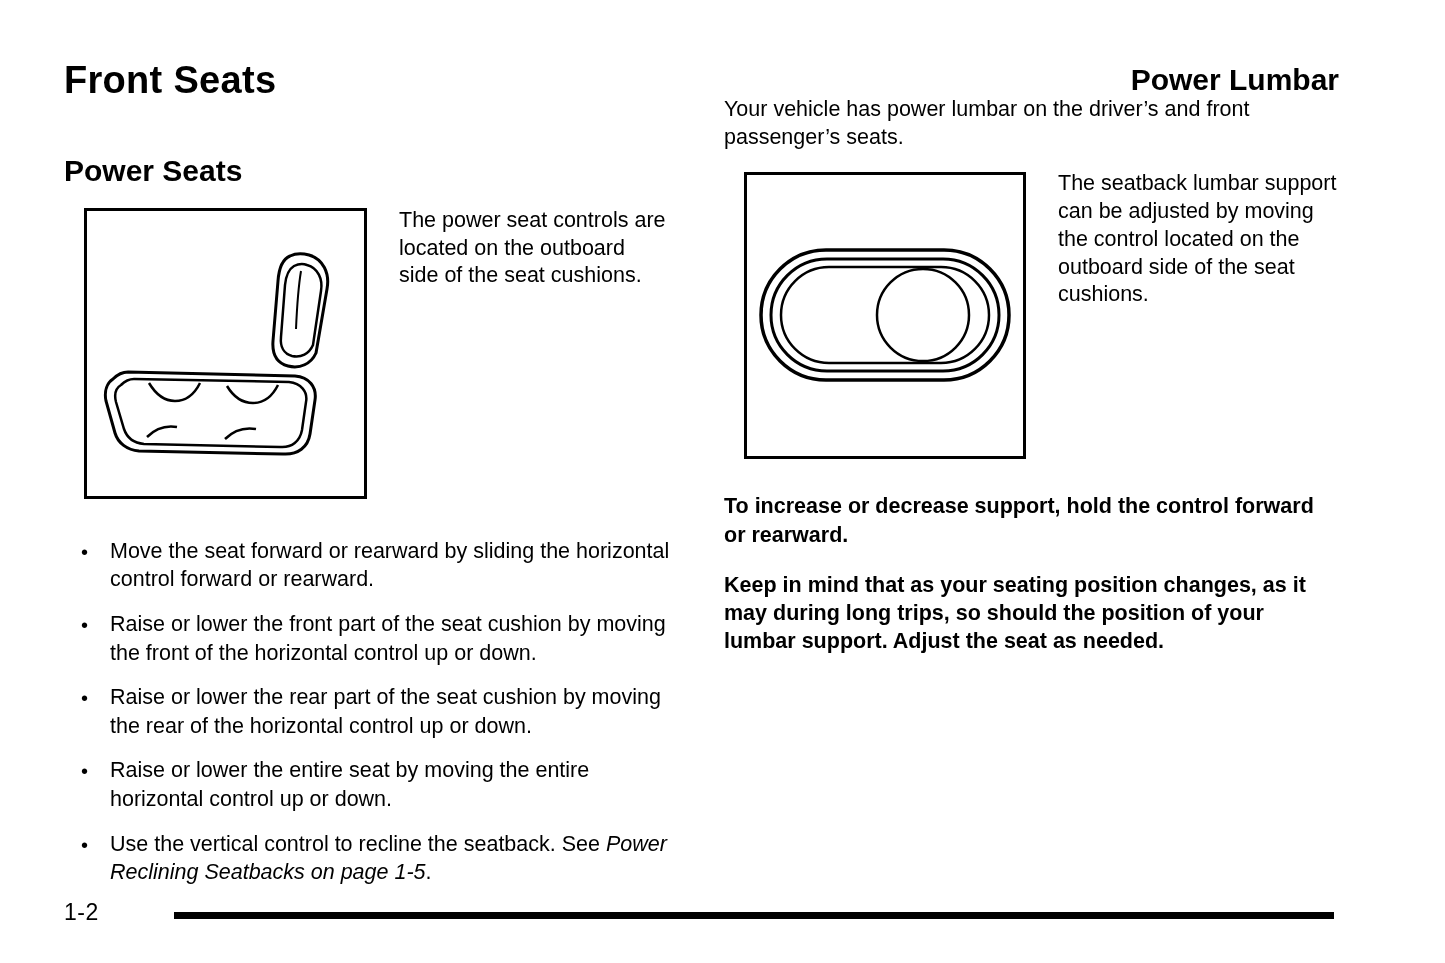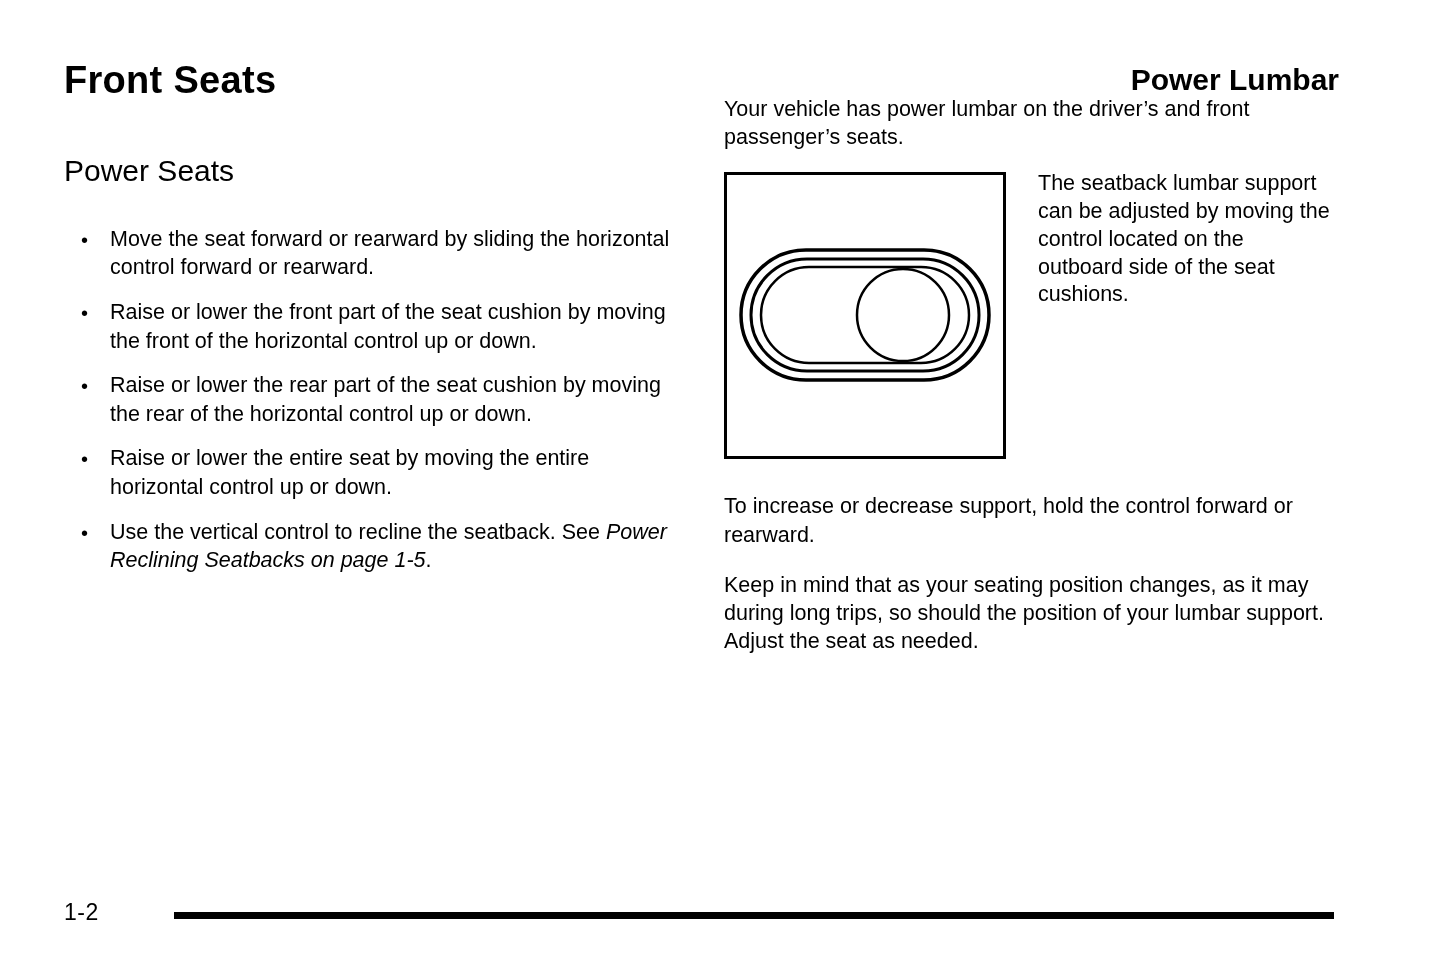--- a/index.html
+++ b/index.html
@@ -35,21 +35,21 @@
   }
   h1.title {
     font-size: 38px;
     font-weight: bold;
     margin: 0 0 0 0;
     letter-spacing: 0.3px;
     line-height: 1.1;
   }
   h2.subtitle {
     font-size: 30px;
-    font-weight: normal;
+    font-weight: bold;
     margin: 52px 0 8px 0;
     line-height: 1.1;
   }
   h2.subtitle-right {
     font-size: 30px;
     font-weight: bold;
     margin: 3px 0 0 0;
     line-height: 1.1;
     text-align: right;
   }
@@ -60,20 +60,21 @@
   }
   .intro-right {
     margin-top: 24px;
     width: 612px;
   }
   
   .fig-row {
     display: flex;
     align-items: flex-start;
     margin-top: 21px;
+    margin-left: 20px;
   }
   .figure-box {
     border: 3px solid #000;
     background: #fff;
     box-sizing: border-box;
     position: relative;
     flex: 0 0 auto;
   }
   .fig-left {
     width: 283px;
@@ -110,20 +111,21 @@
     font-size: 20px;
     line-height: 1.33;
   }
   em.ital { font-style: italic; }
 
   .right-para {
     margin-top: 33px;
     font-size: 21.5px;
     line-height: 1.31;
     width: 615px;
+    font-weight: bold;
   }
   .right-para.second { margin-top: 22px; }
 
   .footer {
     position: absolute;
     left: 0;
     bottom: 0;
     width: 1445px;
     height: 90px;
   }
@@ -148,20 +150,38 @@
 <body>
 
 <div class="page">
 
   <div class="col col-left">
 
     <h1 class="title">Front Seats</h1>
 
     <h2 class="subtitle">Power Seats</h2>
 
+    <div class="fig-row">
+      <div class="figure-box fig-left">
+        <svg width="277" height="285" viewBox="0 0 277 285">
+
+          <path d="M203 45 C196 48 192 56 191 70 L186 130 C185 143 190 152 201 155 C213 158 224 153 229 142 L240 78 C243 62 236 48 222 44 C215 42 209 42 203 45 Z" fill="none" stroke="#000" stroke-width="3"></path>
+          <path d="M207 55 C202 58 199 64 198 74 L194 126 C193 136 197 143 205 145 C214 147 222 143 226 134 L234 80 C236 68 231 57 220 54 C215 52 211 53 207 55 Z" fill="none" stroke="#000" stroke-width="2.5"></path>
+          <path d="M214 60 C212 72 210 95 209 118" fill="none" stroke="#000" stroke-width="2"></path>
+
+          <path d="M26 168 C20 172 17 180 19 190 L28 222 C31 232 40 239 52 240 L196 243 C211 244 221 236 223 223 L228 189 C230 176 222 166 208 165 L41 161 C34 161 30 164 26 168 Z" fill="none" stroke="#000" stroke-width="3"></path>
+          <path d="M34 174 C29 177 27 183 29 191 L37 218 C40 227 47 232 57 233 L193 236 C205 237 213 230 215 219 L219 191 C221 181 214 172 202 171 L47 168 C41 168 37 171 34 174 Z" fill="none" stroke="#000" stroke-width="2.5"></path>
+          <path d="M62 172 C68 182 76 190 88 190 C100 190 108 182 113 172" fill="none" stroke="#000" stroke-width="2.5"></path>
+          <path d="M140 175 C146 185 154 192 166 192 C178 192 186 184 191 174" fill="none" stroke="#000" stroke-width="2.5"></path>
+          <path d="M60 226 C68 218 78 214 90 216" fill="none" stroke="#000" stroke-width="2.5"></path>
+          <path d="M138 228 C146 220 157 216 169 218" fill="none" stroke="#000" stroke-width="2.5"></path>
+        </svg>
+      </div>
+      <div class="side-text side-text-left">The power seat controls are located on the outboard side of the seat cushions.</div>
+    </div>
 
     <ul class="bullets">
       <li>
         <span class="dot">•</span>
         <span>Move the seat forward or rearward by sliding the horizontal control forward or rearward.</span>
       </li>
       <li>
         <span class="dot">•</span>
         <span>Raise or lower the front part of the seat cushion by moving the front of the horizontal control up or down.</span>
       </li>

